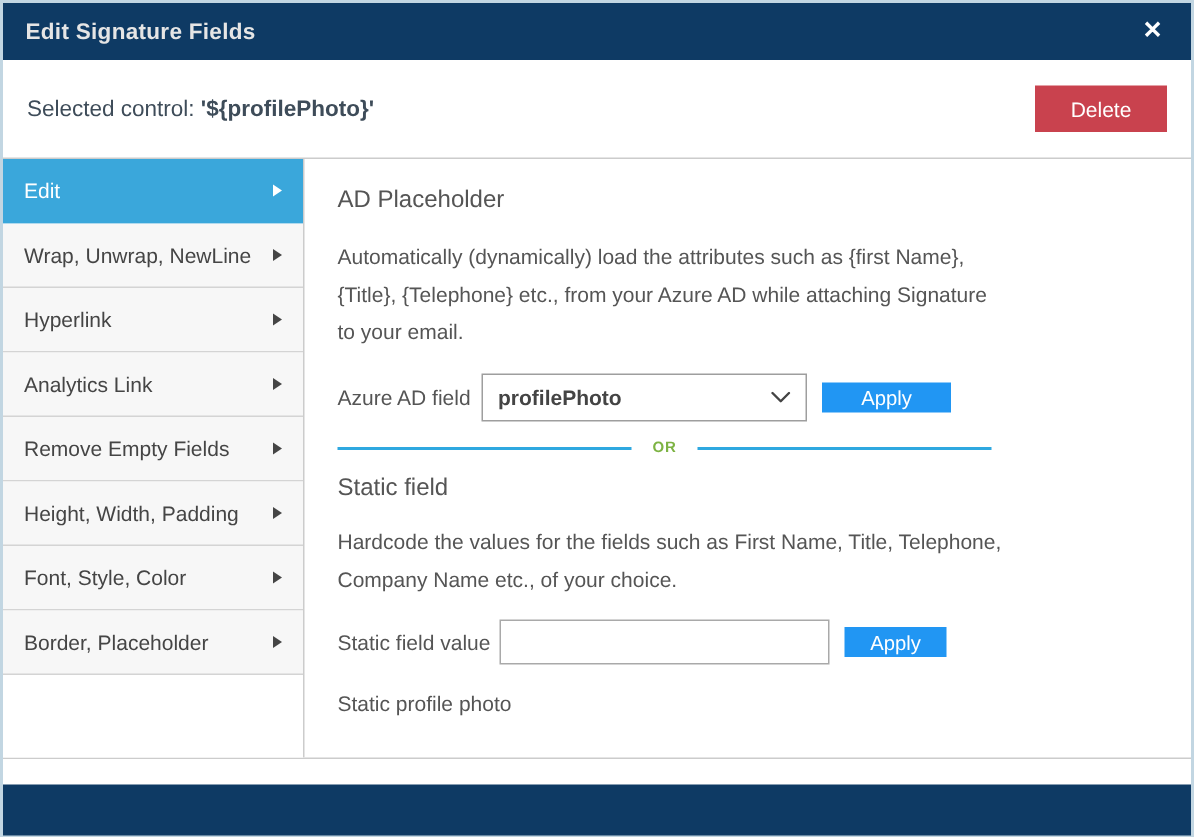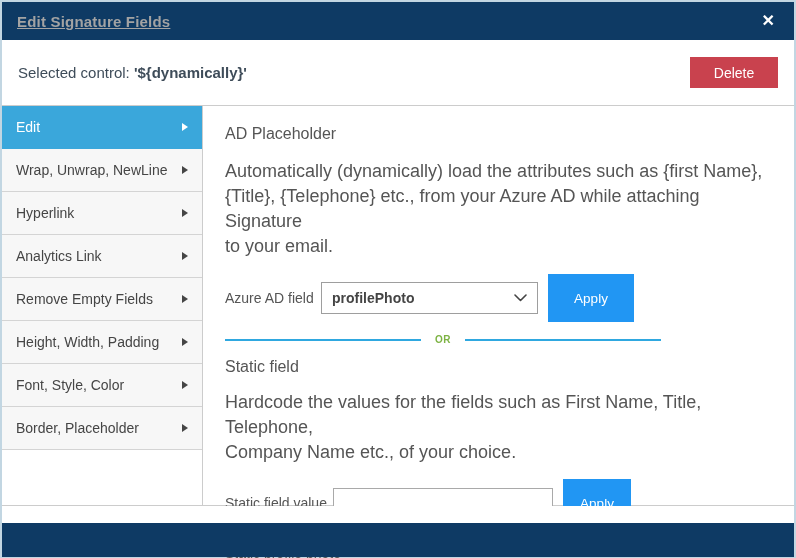--- a/index.html
+++ b/index.html
@@ -15,21 +15,21 @@
     background: #fff;
     display: flex; flex-direction: column;
   }
   
   .header {
     height: 38px; flex-shrink: 0;
     background: #0e3a64;
     display: flex; align-items: center; justify-content: space-between;
     padding: 0 15px;
   }
-  .header-title { color: #a3a3a3; font-size: 15px; font-weight: bold; letter-spacing: .2px; text-decoration: underline; }
+  .header-title { color: #e5e5e5; font-size: 15px; font-weight: bold; letter-spacing: .2px; }
   .close-btn {
     color: #fff; font-size: 16px; font-weight: bold; cursor: pointer;
     line-height: 1; padding: 2px 4px;
   }
   
   .control-bar {
     height: 66px; flex-shrink: 0;
     border-bottom: 1px solid #cccccc;
     display: flex; align-items: center; justify-content: space-between;
     padding: 0 16px;
@@ -59,21 +59,21 @@
   .caret {
     width: 0; height: 0;
     border-left: 6px solid currentColor;
     border-top: 4px solid transparent;
     border-bottom: 4px solid transparent;
   }
   
   .content { flex: 1; padding: 16px 22px 0 22px; }
   .section-title { font-size: 16px; font-weight: 400; color: #555555; margin: 0; line-height: 23px; }
   .desc {
-    font-size: 18px; line-height: 25px; color: #555555;
+    font-size: 14px; line-height: 25px; color: #555555;
     white-space: pre-line; margin: 14px 0 0 0;
   }
   .field-row { display: flex; align-items: center; margin-top: 15px; }
   .field-label { font-size: 14px; color: #555555; flex-shrink: 0; }
   .label-azure { width: 96px; }
   .label-static { width: 108px; }
   .label-photo { margin-right: 8px; }
   .select-box {
     width: 217px; height: 32px;
     border: 1px solid #9e9e9e;
@@ -83,21 +83,21 @@
     background: #fff; cursor: pointer; font-weight: bold;
   }
   .chevron svg { display: block; }
   .text-input {
     width: 220px; height: 30px;
     border: 1px solid #a9a9a9;
     padding: 0 8px; font-size: 14px; color: #444;
     font-family: "Liberation Sans", sans-serif;
   }
   .apply-btn {
-    height: 48px; background: #2196f3; color: #fff;
+    height: 20px; background: #2196f3; color: #fff;
     border: none; cursor: pointer; font-size: 13.5px;
     margin-left: 10px;
     font-family: "Liberation Sans", sans-serif;
   }
   .apply-azure { width: 86px; }
   .apply-static { width: 68px; }
   .addphoto-btn {
     height: 23px; padding: 0 14px;
     background: #2196f3; color: #fff;
     border: none; cursor: pointer; font-size: 13px; font-weight: bold;
@@ -122,21 +122,21 @@
 
 <div class="modal">
 
   <div class="header">
     <span class="header-title">Edit Signature Fields</span>
     <span class="close-btn">✕</span>
   </div>
 
   <div class="control-bar">
     <span class="control-text">
-      <span>Selected control: </span><span class="val">'${dynamically}'</span>
+      <span>Selected control: </span><span class="val">'${profilePhoto}'</span>
     </span>
     <button class="delete-btn">Delete</button>
   </div>
 
   <div class="body">
 
     <div class="sidebar">
       <div class="side-item active">
         <span>Edit</span>
         <span class="caret"></span>

